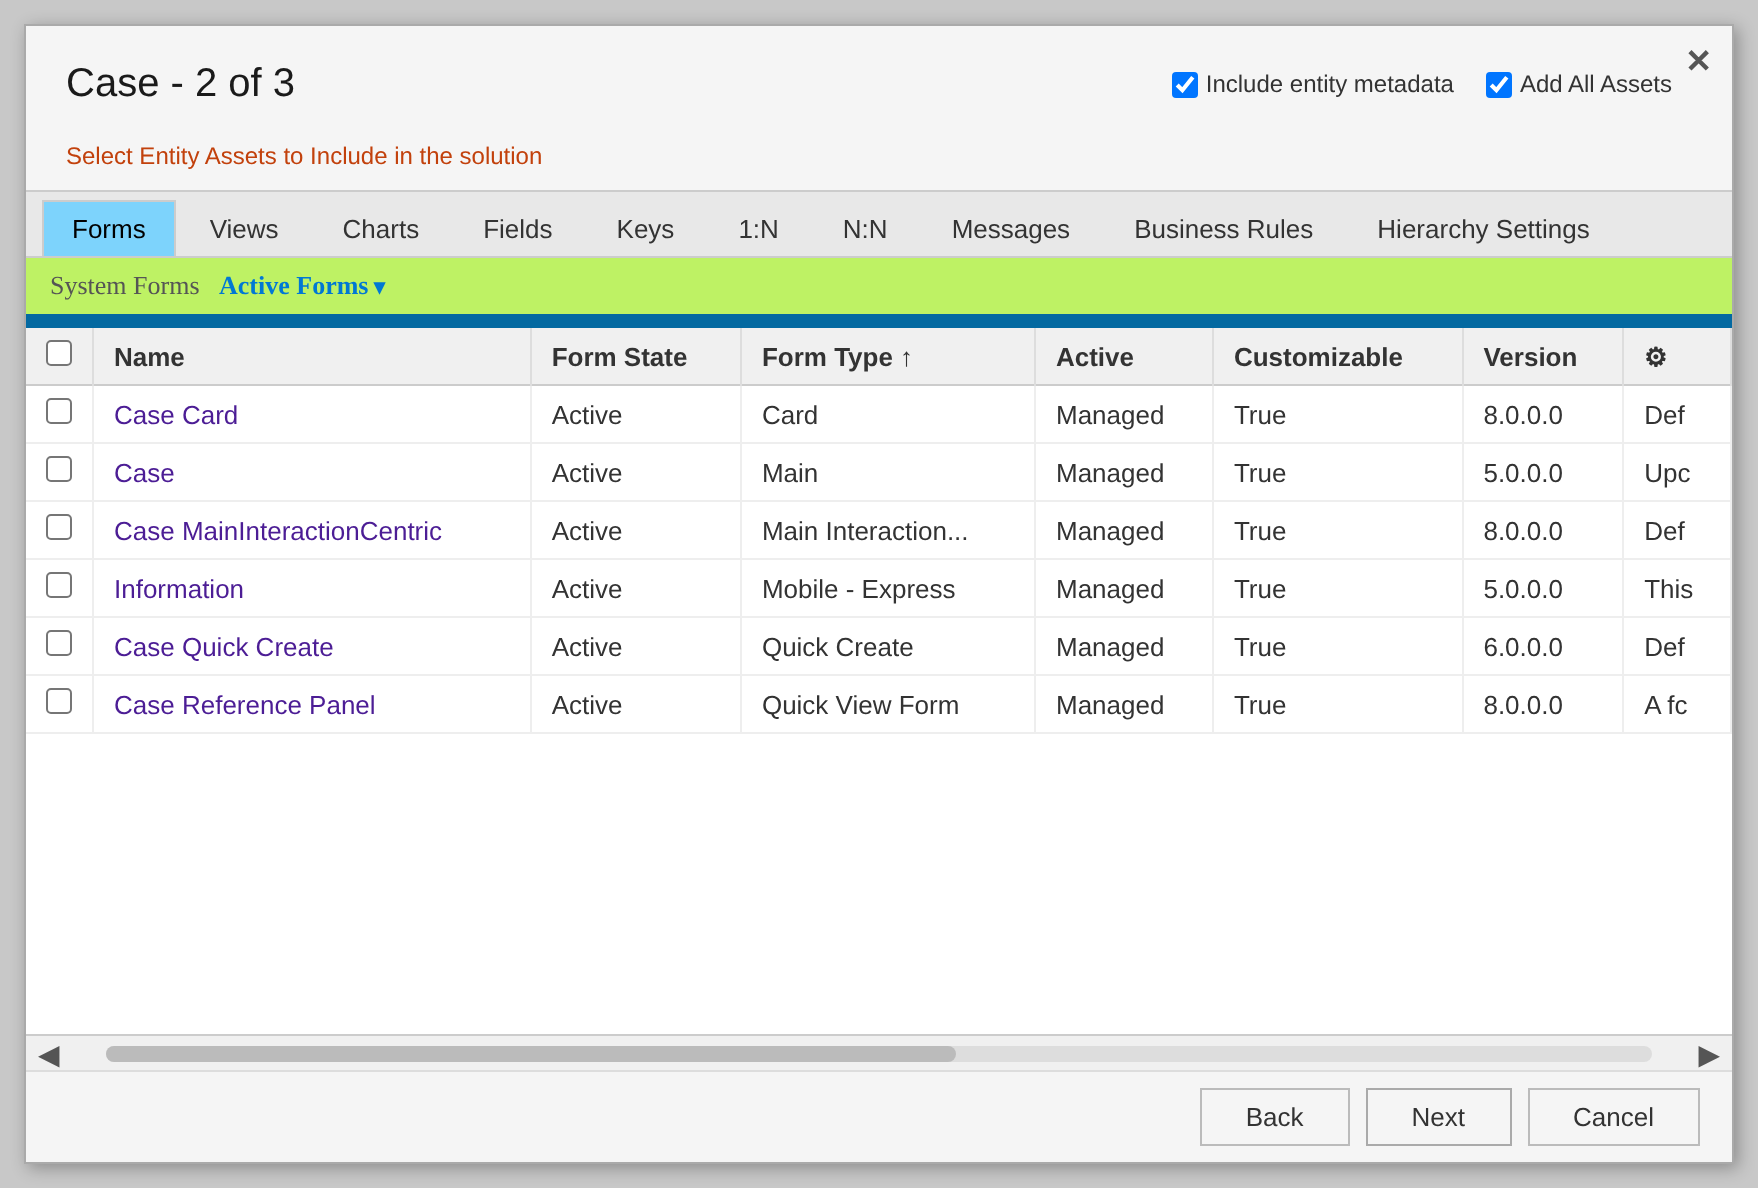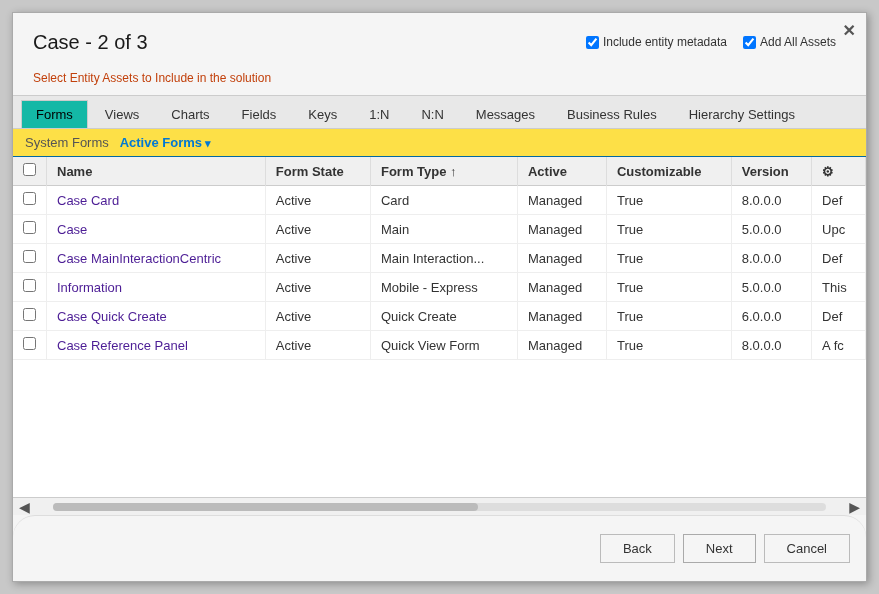--- a/index.html
+++ b/index.html
@@ -76,31 +76,32 @@
       font-size: 13px;
       cursor: pointer;
       border: 1px solid transparent;
       border-bottom: none;
       background: transparent;
       color: #333;
       margin-right: 2px;
       margin-top: 4px;
     }
     .tab.active {
-      background: #14b8a6;
+      background: #7dd3fc;
       border-color: #ccc;
       border-bottom-color: #f5f5f5;
       color: #000;
     }
     .system-forms-bar {
       padding: 6px 12px;
       font-size: 13px;
       color: #555;
-      background: #fde047;
-      border-bottom: 1px solid #0369a1;
+      background: #bef264;
+      border-bottom: 7px solid #0369a1;
+      font-family: Liberation Serif, serif;
     }
     .system-forms-bar span.active-label {
       color: #0078d4;
       font-weight: 600;
       cursor: pointer;
     }
     .system-forms-bar span.active-label::after {
       content: ' ▾';
       font-size: 11px;
     }
@@ -185,25 +186,24 @@
     .status-bar {
       padding: 4px 12px;
       font-size: 12px;
       color: #555;
       background: #f5f5f5;
       border-top: 1px solid #ddd;
     }
     .footer {
       display: flex;
       justify-content: flex-end;
-      padding: 18px 16px;
+      padding: 8px 16px;
       gap: 8px;
       background: #f5f5f5;
       border-top: 1px solid #ddd;
-      border-radius: 22px;
     }
     .btn {
       padding: 6px 22px;
       font-size: 13px;
       cursor: pointer;
       border: 1px solid #bbb;
       background: #f5f5f5;
       color: #333;
       min-width: 70px;
     }

